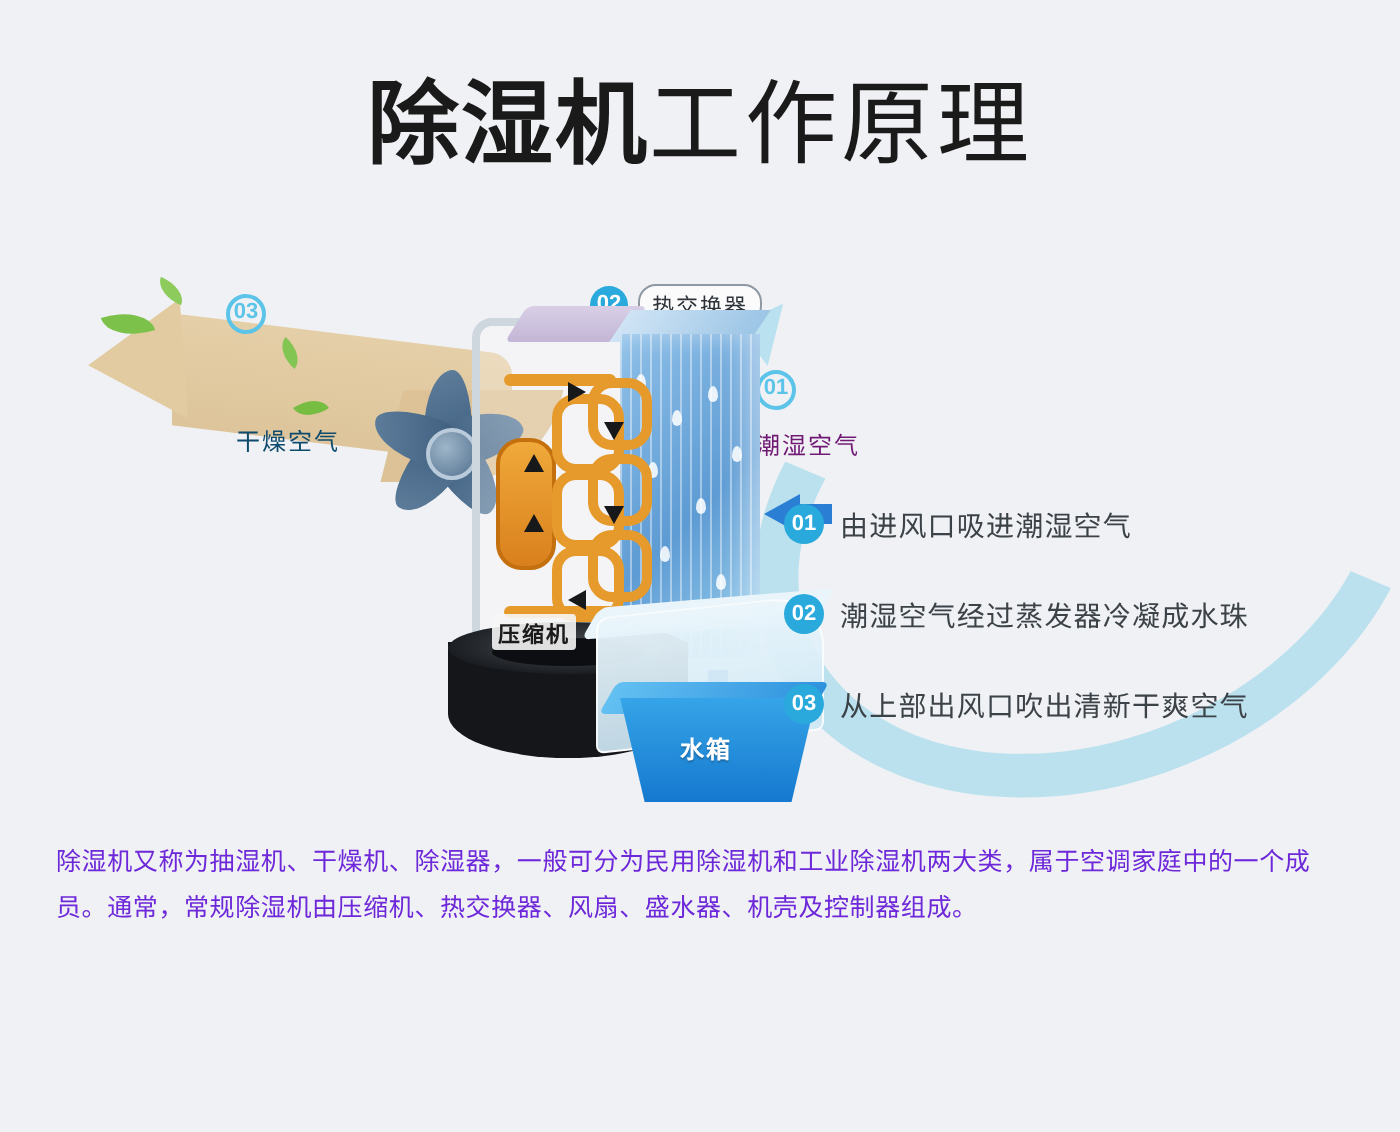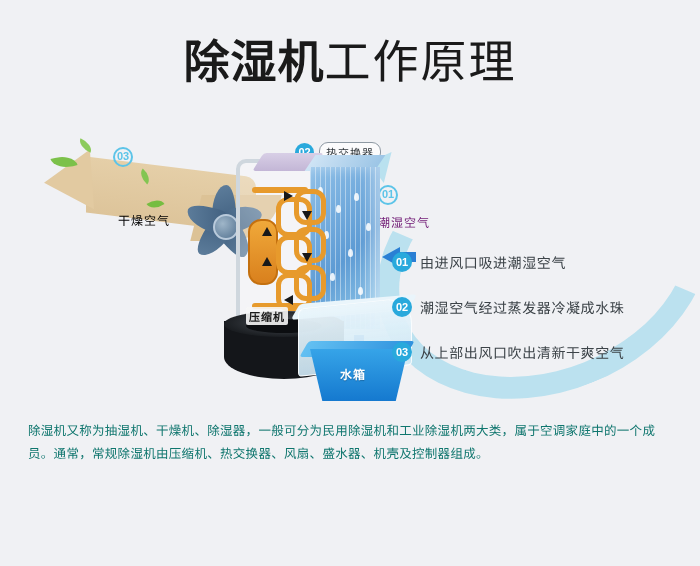--- a/index.html
+++ b/index.html
@@ -390,21 +390,21 @@
   .copy {
     position: absolute;
     left: 28px;
     top: 420px;
     width: 648px;
   }
   .copy p {
     margin: 0 0 16px 0;
     font-size: 12.5px;
     line-height: 23px;
-    color: #0f766e;
+    color: #6d28d9;
     letter-spacing: .3px;
   }
   .copy p:last-child { margin-bottom: 0; }
 </style>
 </head>
 <body>
 
 <div class="page">
 
   <div class="title">
@@ -419,21 +419,21 @@
     <div class="dry-arrow-body"></div>
     <div class="dry-arrow-head"></div>
     <div class="dry-arrow-tail"></div>
 
     <div class="leaf l1"></div>
     <div class="leaf l2"></div>
     <div class="leaf l3"></div>
     <div class="leaf l4"></div>
 
     <div class="badge outline" style="left:113px; top:22px;">03</div>
-    <div class="dia-label" style="left:118px; top:86px; color:#000000;">干燥空气</div>
+    <div class="dia-label" style="left:118px; top:86px; color:#0c4a6e;">干燥空气</div>
 
     <div class="fan">
       <div class="blade b1"></div>
       <div class="blade b2"></div>
       <div class="blade b3"></div>
       <div class="blade b4"></div>
       <div class="blade b5"></div>
       <div class="fan-hub"></div>
     </div>
 

